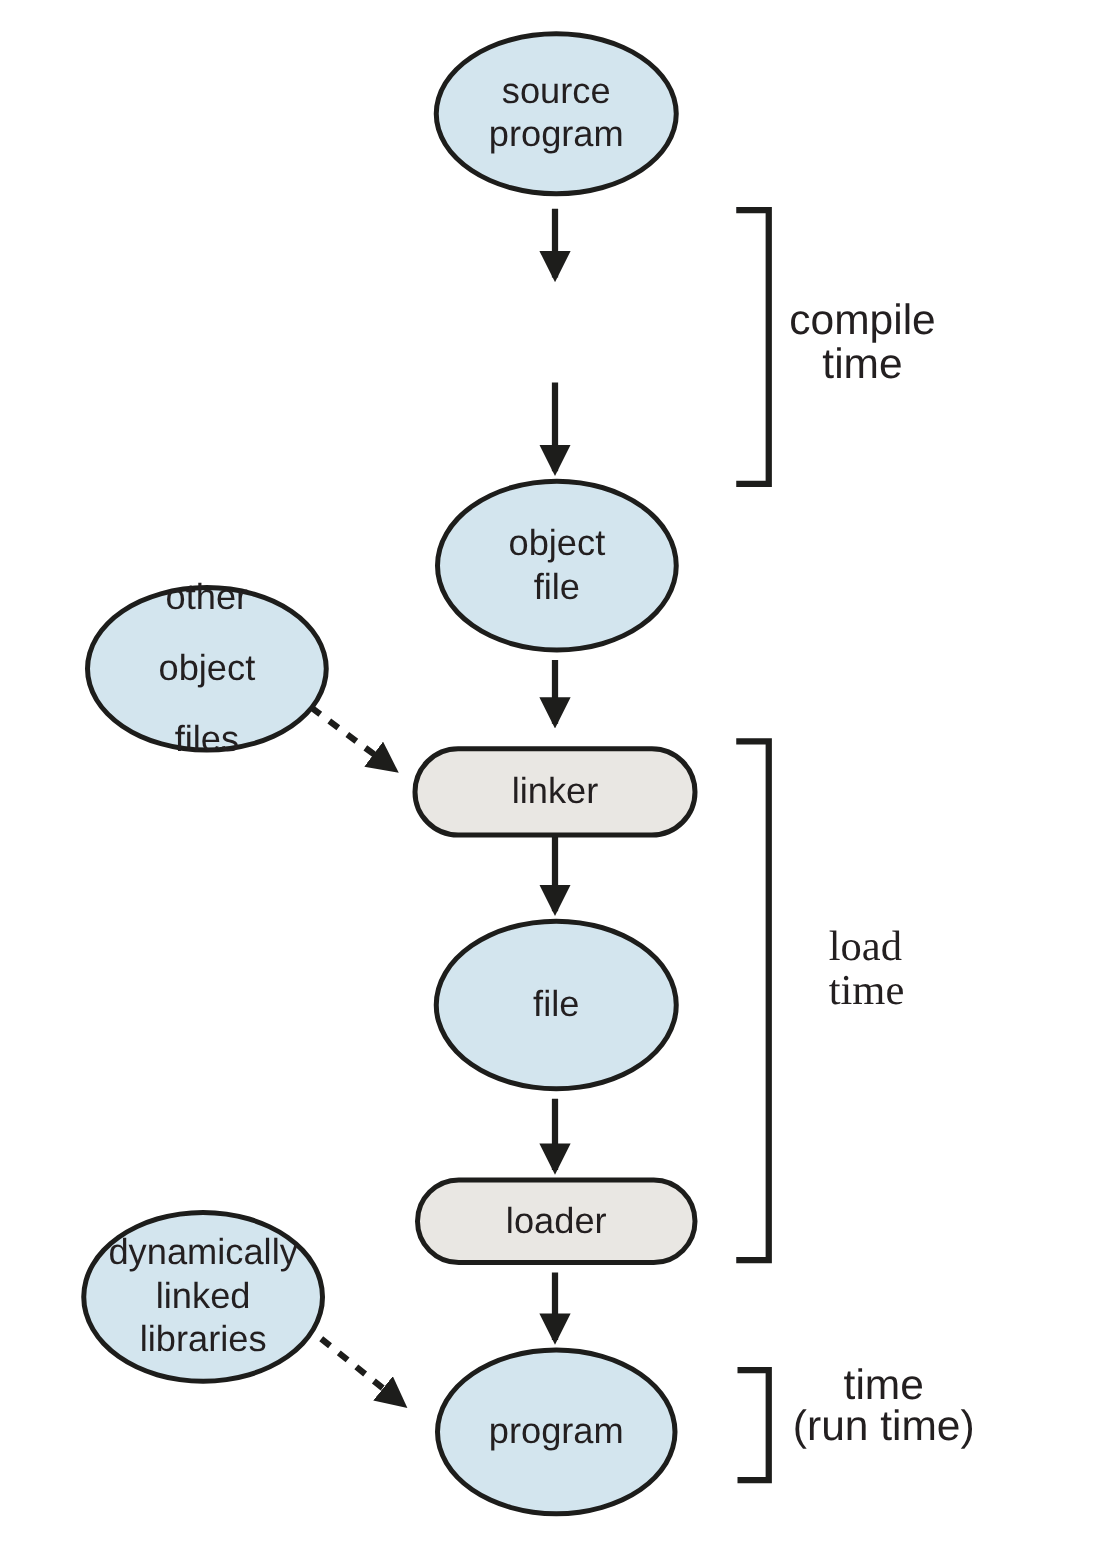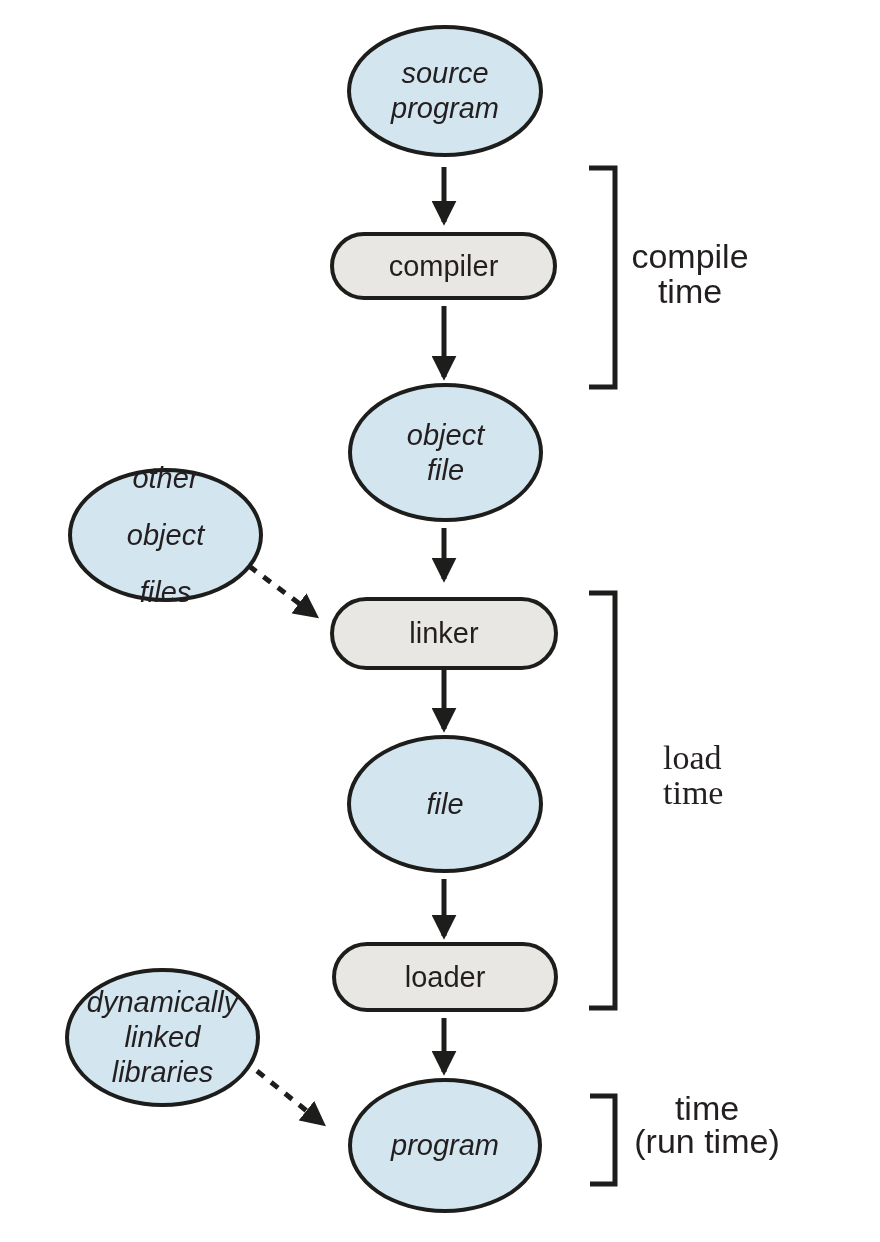--- a/index.html
+++ b/index.html
@@ -28,21 +28,21 @@
     display: flex;
     flex-direction: column;
     align-items: center;
     justify-content: center;
     text-align: center;
     font-size: 29px;
     line-height: 35px;
     border: 4px solid var(--stroke, #1d1d1b);
   }
   .node span { display: block; white-space: nowrap; }
-  .ellipse { border-radius: 50%; background: var(--node-fill-blue, #d3e5ee); font-style: italic; }
+  .ellipse { border-radius: 50%; background: var(--node-fill-blue, #d3e5ee); }
   .pill { border-radius: 38px; background: var(--node-fill-gray, #e9e7e3); }
   .stage-label {
     position: absolute;
     font-size: 34px;
     line-height: 35px;
   }
   .stage-label span { display: block; white-space: nowrap; }
   .center { text-align: center; }
   .left { text-align: left; font-family: Liberation Serif, serif; }
 </style>
@@ -71,23 +71,20 @@
     <path class="bracket" d="M589,168 H615 V387 H589"></path>
     <path class="bracket" d="M589,593 H615 V1008 H589"></path>
     <path class="bracket" d="M590,1096 H615 V1184 H590"></path>
   </svg>
 
   <div class="node ellipse" style="left:347px; top:25px; width:196px; height:132px;">
     <span>source</span>
     <span>program</span>
   </div>
 
-  <div class="node pill" style="left:330px; top:232px; width:227px; height:68px;">
-    <span>compiler</span>
-  </div>
 
   <div class="node ellipse" style="left:348px; top:383px; width:195px; height:139px;">
     <span>object</span>
     <span>file</span>
   </div>
 
   <div class="node ellipse" style="left:68px; top:468px; width:195px; height:134px;gap:22px;">
     <span>other</span>
     <span>object</span>
     <span>files</span>

